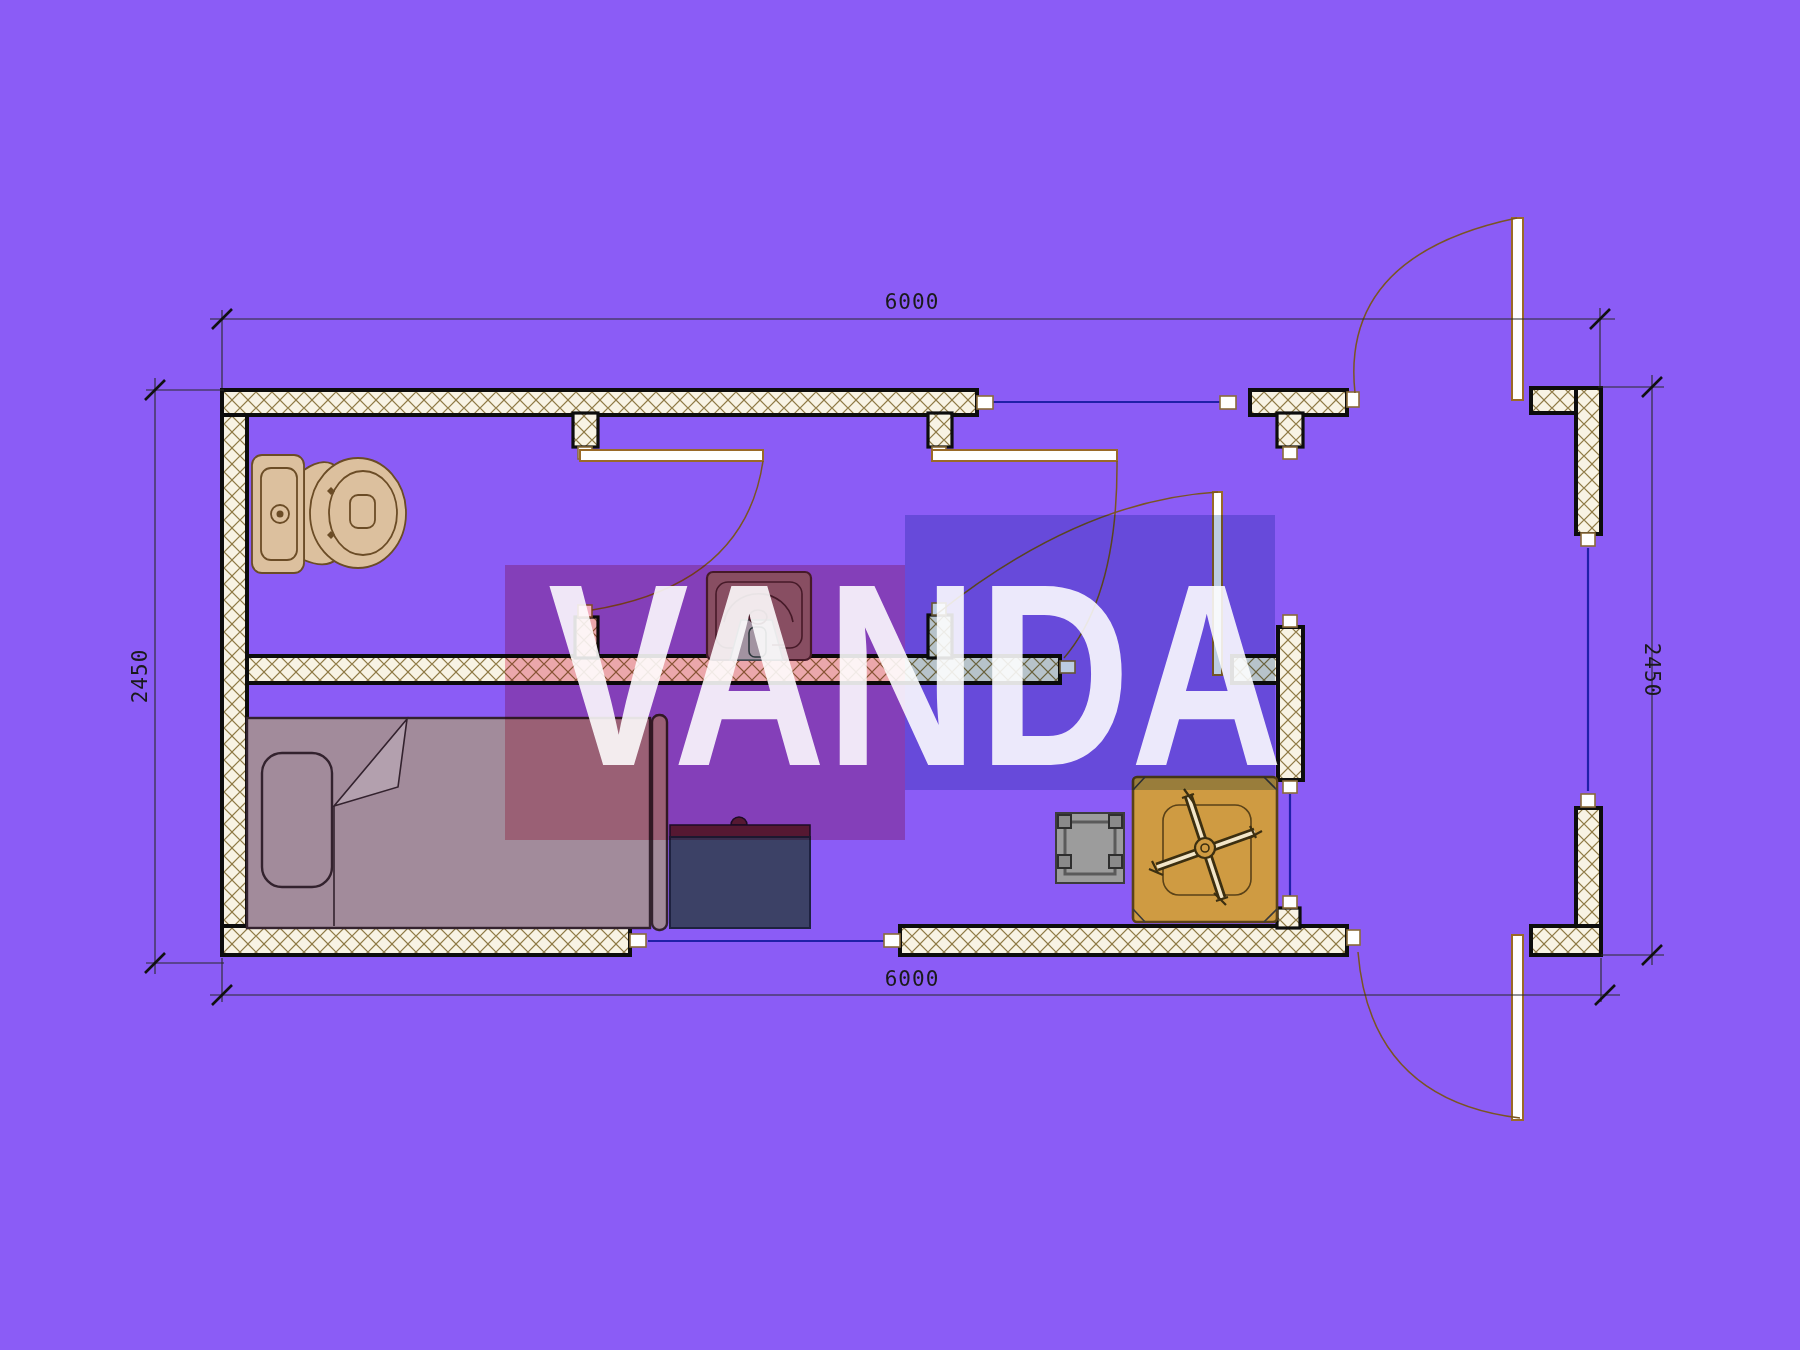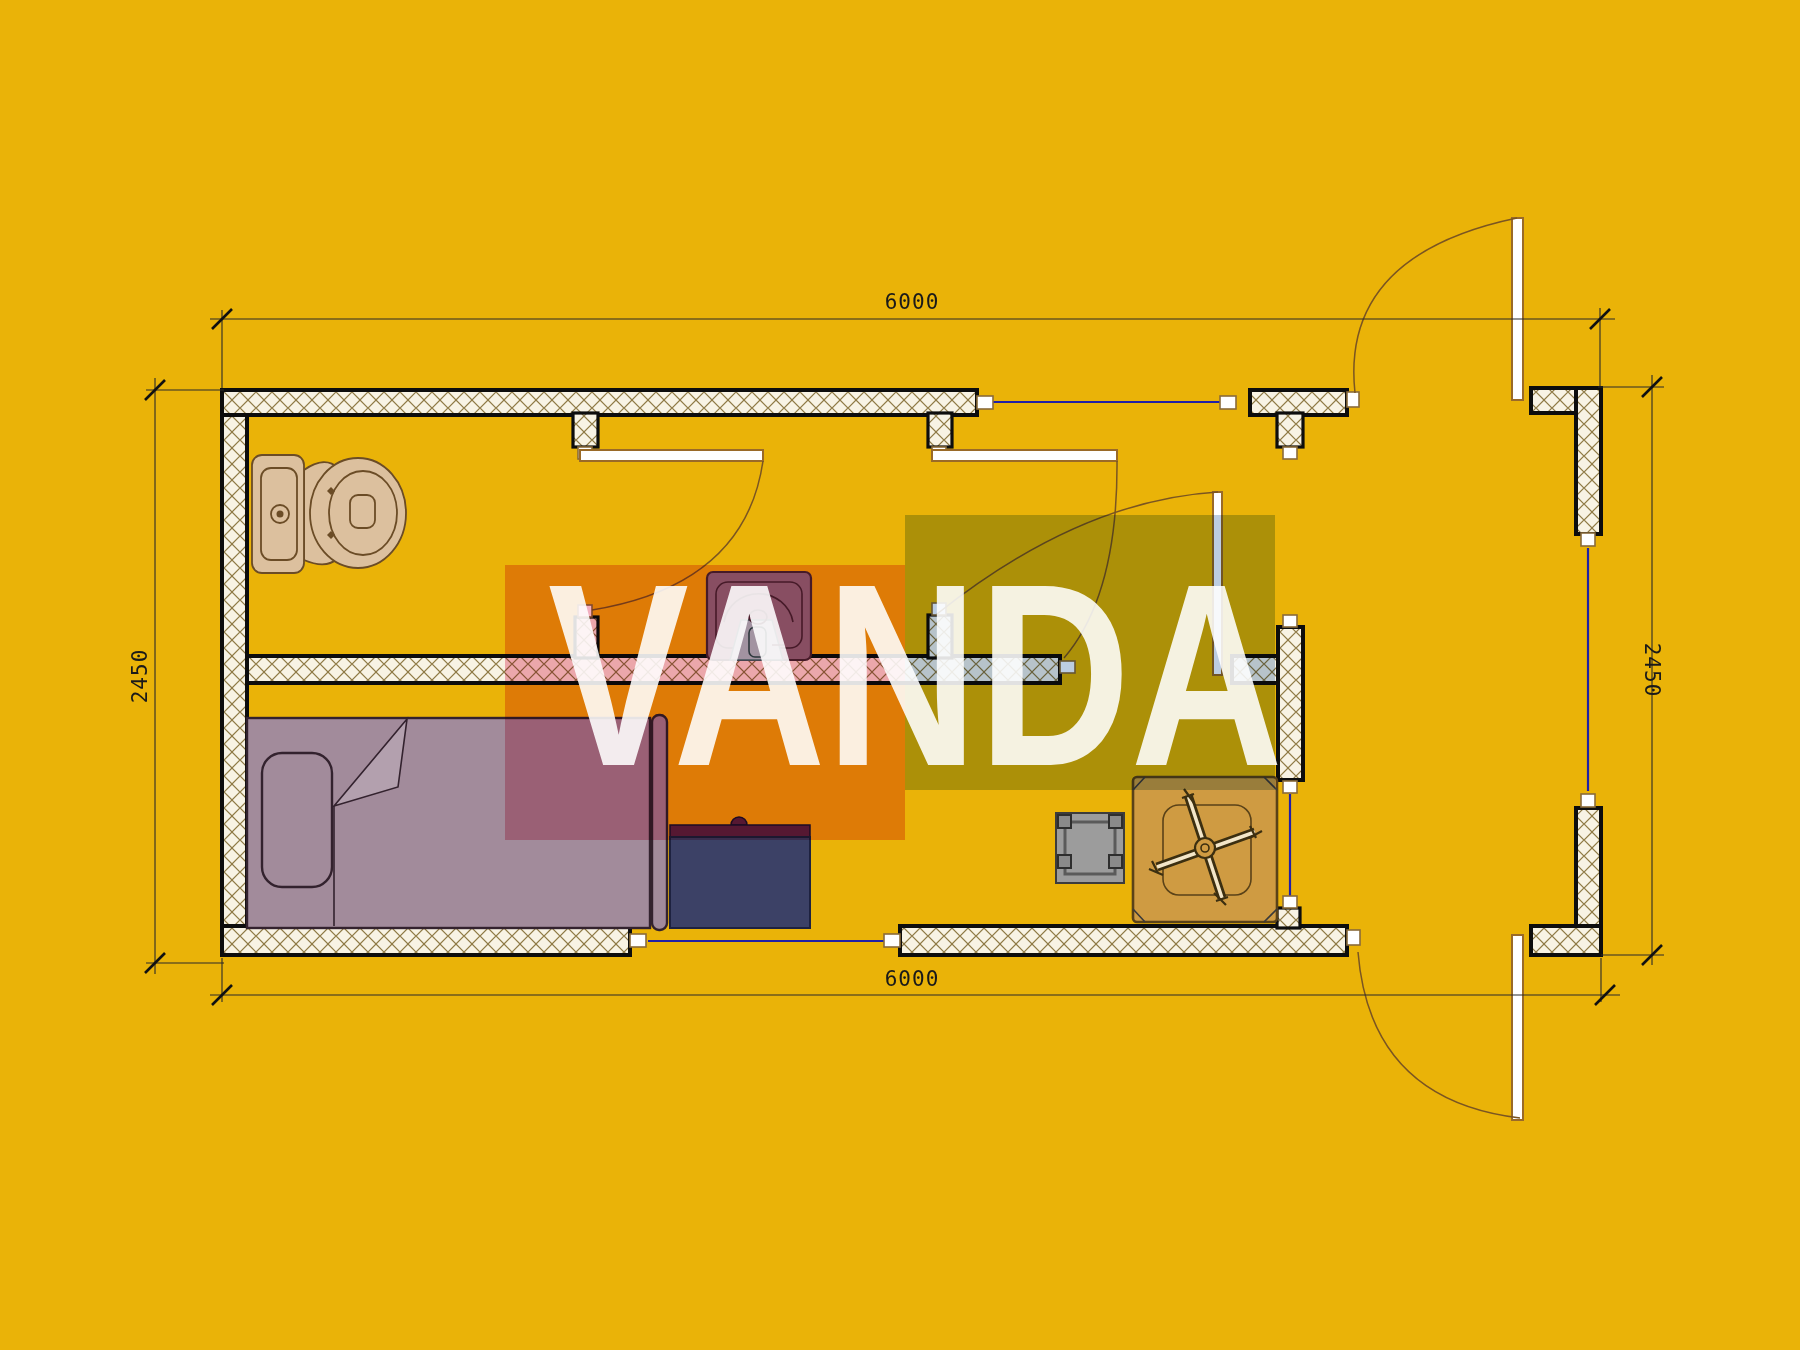--- a/index.html
+++ b/index.html
@@ -1,16 +1,16 @@
 <!DOCTYPE html>
 <html><head>
 <meta charset="utf-8">
 <style>
   html,body{margin:0;padding:0;background:#ffffff;}
-  .page{position:relative;width:1800px;height:1350px;background:#eab308;overflow:hidden;
+  .page{position:relative;width:1800px;height:1350px;background:#8b5cf6;overflow:hidden;
         font-family:"Liberation Sans",sans-serif;}
   svg{display:block;}
   .wall{fill:url(#hatch);stroke:#0d0d0d;stroke-width:4;}
   .stub{fill:url(#hatch);stroke:#0d0d0d;stroke-width:3.2;}
   .jamb{fill:#ffffff;stroke:#8a6b3a;stroke-width:1.6;}
   .leaf{fill:#ffffff;stroke:#9a6a28;stroke-width:2;}
   .arc{fill:none;stroke:#7a5522;stroke-width:1.5;}
   .win{stroke:#2020a8;stroke-width:2.2;fill:none;}
   .dim{stroke:#2a2a2a;stroke-width:1.1;fill:none;}
   .tick{stroke:#111;stroke-width:2.6;}

